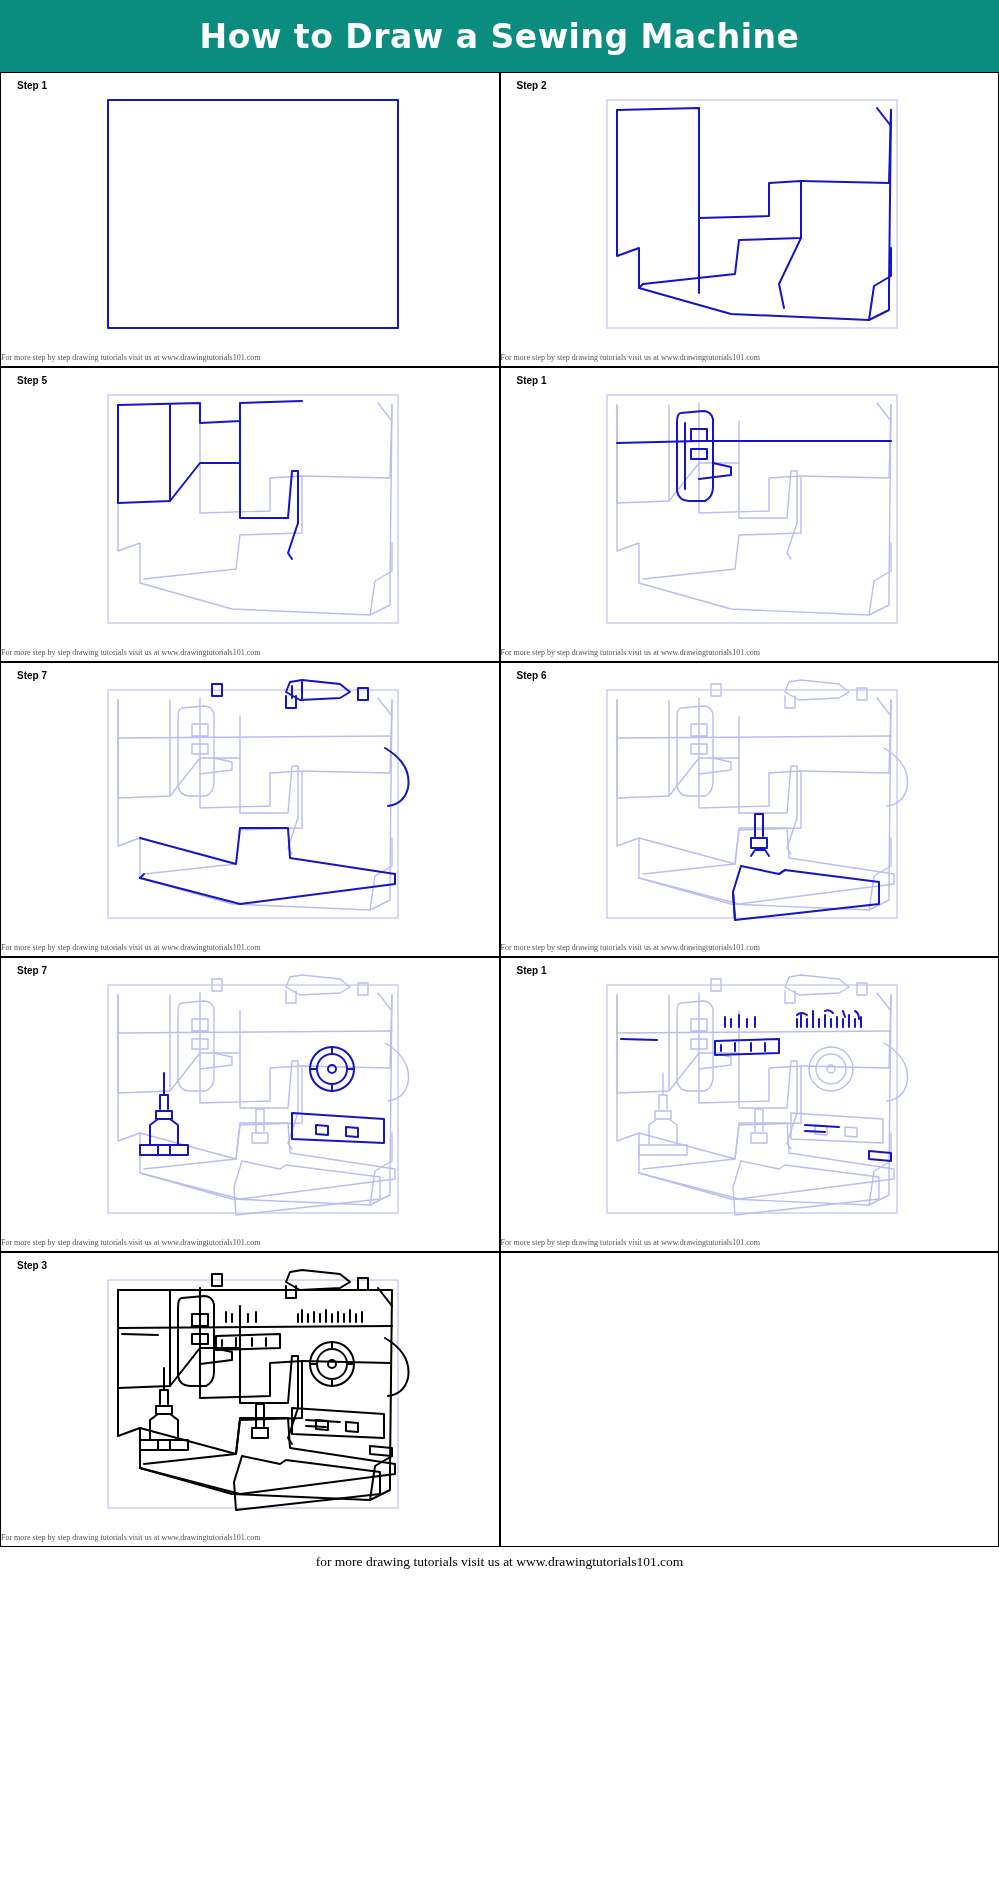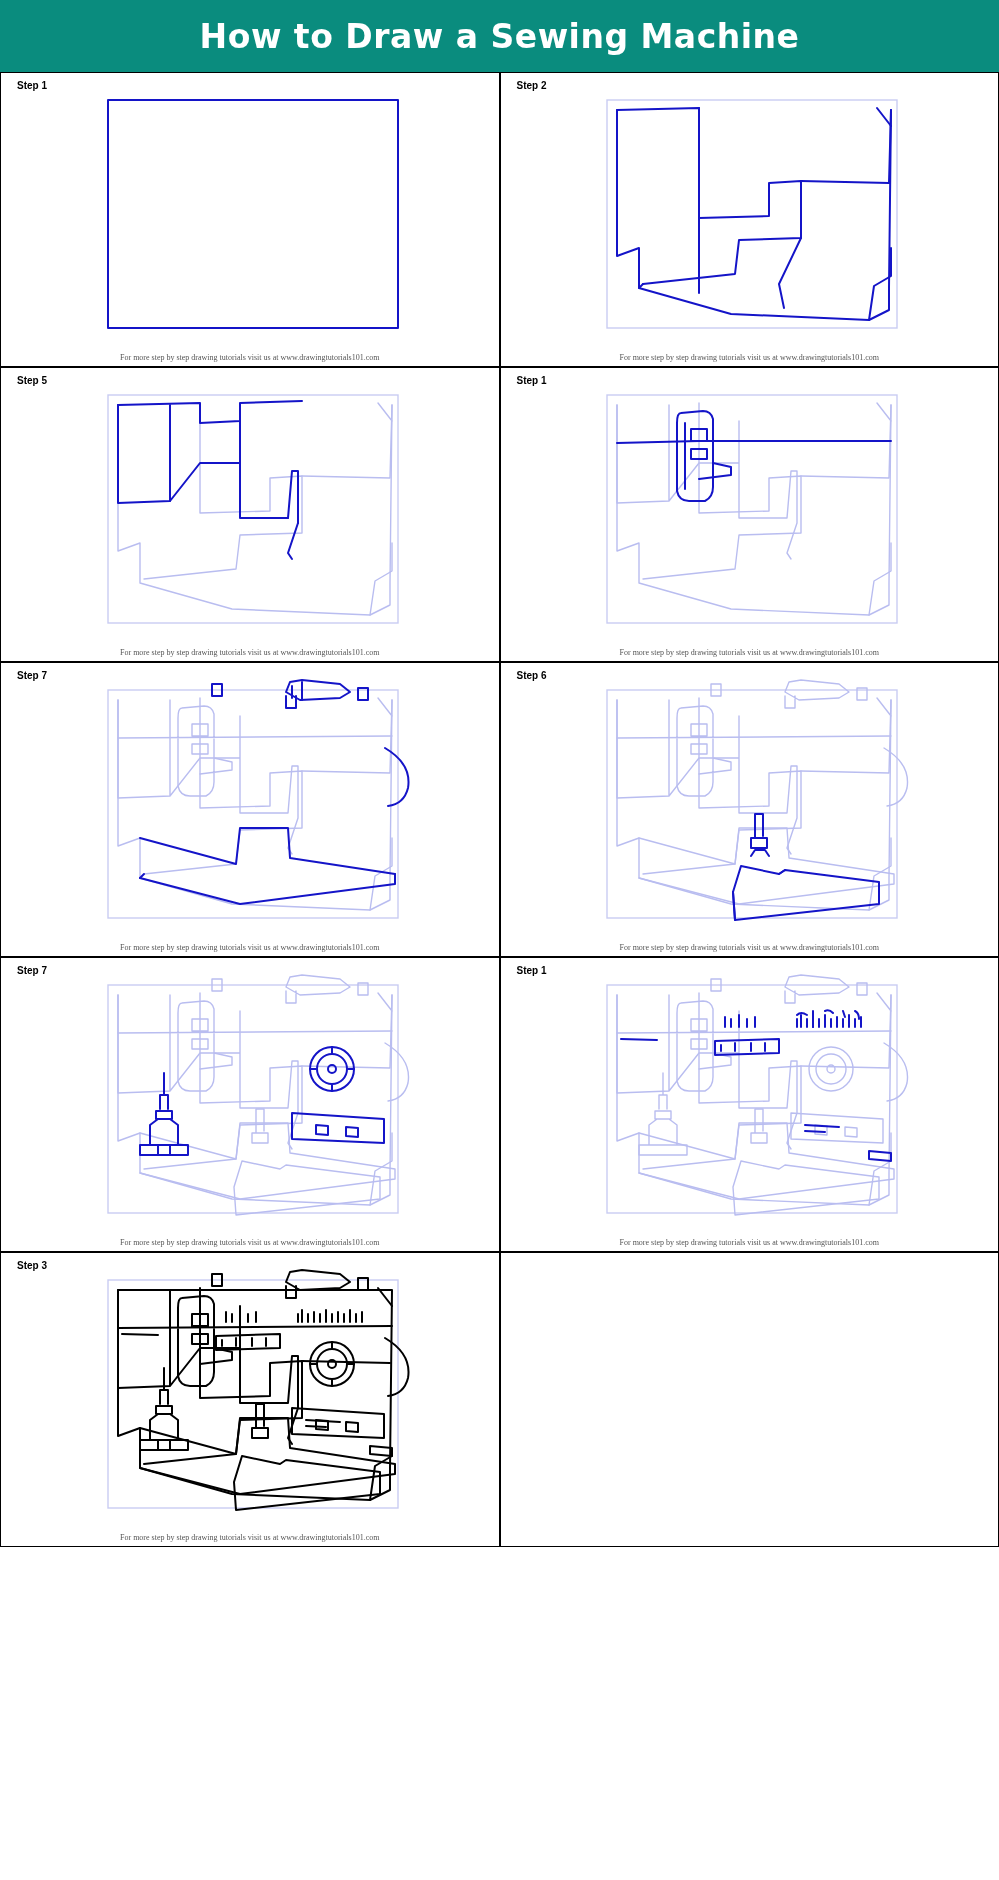--- a/index.html
+++ b/index.html
@@ -5,21 +5,21 @@
   html,body{margin:0;padding:0;background:#ffffff;}
   body{width:999px;font-family:"Liberation Sans", sans-serif;}
   .page{width:999px;position:relative;}
   .header{height:72px;background:#0a8c7e;display:flex;align-items:center;justify-content:center;}
   .header h1{margin:0;color:#ffffff;font-size:33px;font-weight:bold;letter-spacing:0.5px;font-family:"DejaVu Sans", sans-serif;}
   .grid{display:grid;grid-template-columns:1fr 1fr;}
   .cell{border:1px solid #000000;box-sizing:border-box;position:relative;height:295px;overflow:hidden;}
   .cell.empty{border-left:1px solid #000;}
   .step-label{position:absolute;left:9px;top:7px;font-size:10px;font-weight:bold;color:#000;font-family:"Liberation Sans",sans-serif;margin-left:7px;}
   .canvas-wrap{position:absolute;left:0;right:0;top:18px;bottom:22px;display:flex;align-items:center;justify-content:center;}
-  .credit{position:absolute;left:0;right:0;bottom:4px;text-align:center;font-size:8px;color:#555;font-family:"Liberation Serif",serif;}
+  .credit{position:absolute;left:0;right:0;bottom:4px;font-size:8px;color:#555;font-family:"Liberation Serif",serif;}
   .footer{height:30px;display:flex;align-items:center;justify-content:center;font-size:13.5px;color:#000;font-family:"Liberation Serif",serif;}
   svg{display:block;}
   .ghost{stroke:#b9bdf0;stroke-width:1.4;fill:none;stroke-linejoin:round;stroke-linecap:round;}
   .active{stroke:#1414c8;stroke-width:2;fill:none;stroke-linejoin:round;stroke-linecap:round;}
   .final{stroke:#000000;stroke-width:2;fill:none;stroke-linejoin:round;stroke-linecap:round;}
   .frame{stroke:#c9ccf2;stroke-width:1.4;fill:none;}
 </style>
 </head>
 <body>
 
@@ -230,14 +230,17 @@
           <path class="final" d="M266 152 L300 154 M266 158 L286 159 M330 178 L352 180 L352 188 L330 186 Z"></path>
         </svg>
       </div>
       <div class="credit">For more step by step drawing tutorials visit us at www.drawingtutorials101.com</div>
     </div>
 
     <div class="cell empty"></div>
 
   </div>
 
+  <div class="footer">
+    <span>for more drawing tutorials visit us at www.drawingtutorials101.com</span>
+  </div>
 
 </div>
 
 </body></html>

